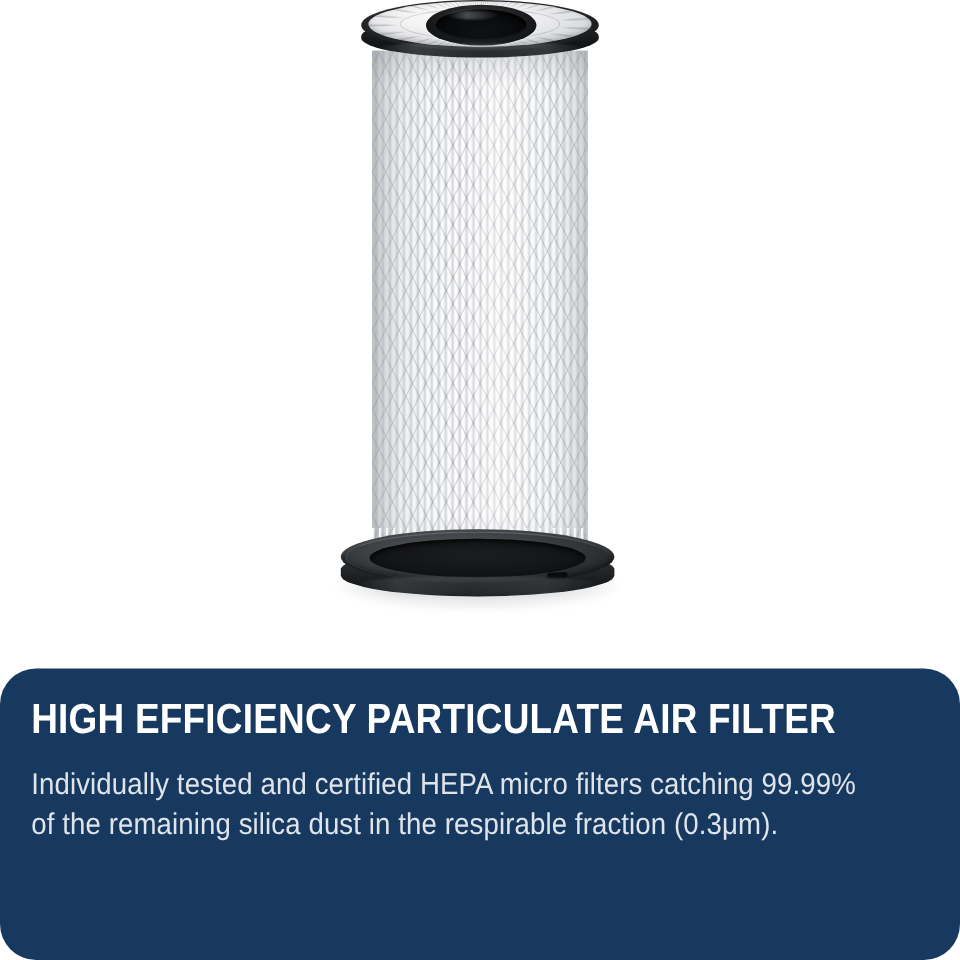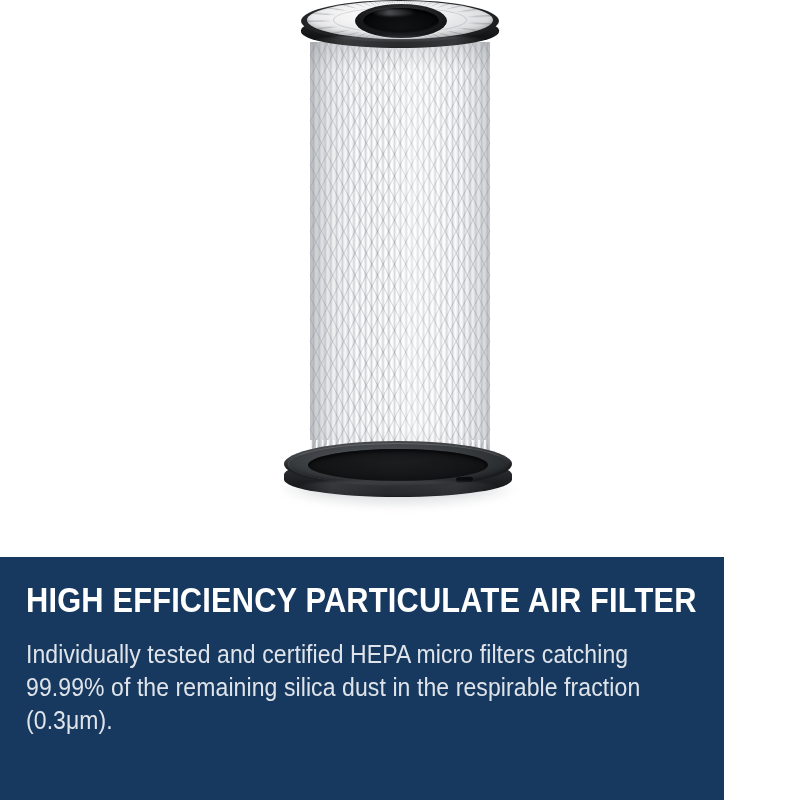--- a/index.html
+++ b/index.html
@@ -341,25 +341,26 @@
       rgba(210,214,220,0.20) 80%,
       rgba(255,255,255,0.0) 100%);
     filter: blur(1px);
   }
 
   
   .info-panel {
     position: absolute;
     left: 0;
     top: 557px;
-    width: 724px;
+    width: 800px;
     height: 243px;
     background: #17395f;
     box-sizing: border-box;
     padding: 24px 26px 0 26px;
+    border-radius: 30px;
   }
   .panel-title {
     margin: 0;
     color: #ffffff;
     font-family: "Liberation Sans Narrow", "Liberation Sans", sans-serif;
     font-weight: 700;
     font-size: 35px;
     line-height: 38px;
     letter-spacing: 0.2px;
     transform: scaleX(0.88);

